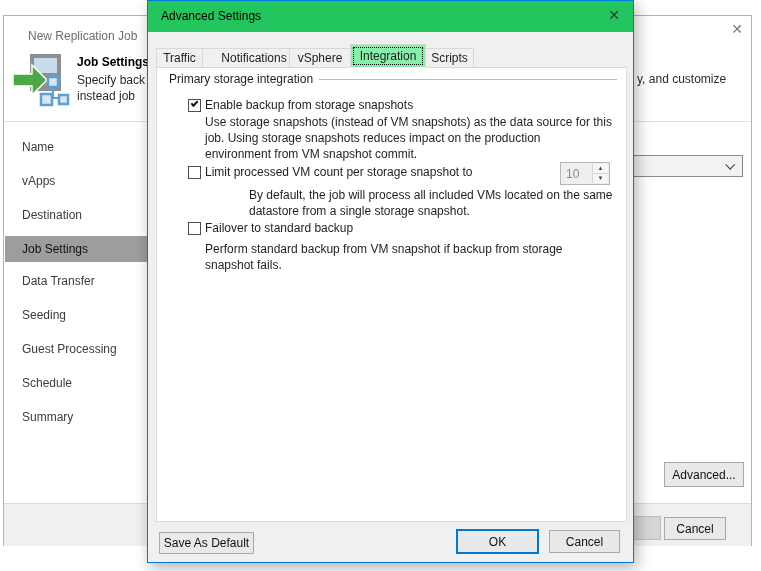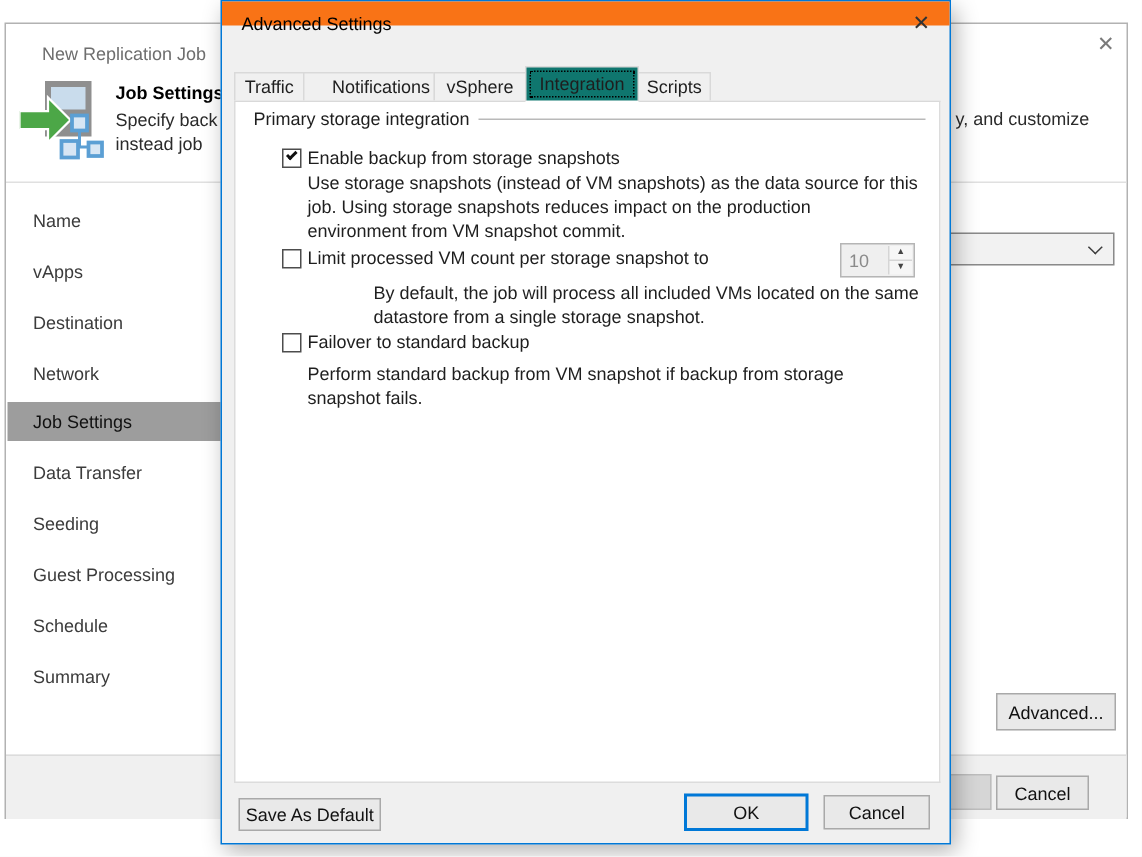--- a/index.html
+++ b/index.html
@@ -40,30 +40,30 @@
   .btn-advanced { position:absolute; left:660px; top:446px; width:80px; height:25px; }
   .footer-band { position:absolute; left:0; top:487px; width:100%; height:43px;
     background:#f0f0f0; border-top:1px solid #dcdcdc; }
   .btn-partial { position:absolute; left:585px; top:12px; width:72px; height:24px;
     background:#d6d6d6; border:1px solid #bdbdbd; }
   .btn-bg-cancel { position:absolute; left:660px; top:13px; width:62px; height:23px; }
 
   
   .dialog { position:absolute; left:147px; top:0; width:487px; height:563px;
     background:#f0f0f0; border:1px solid #0078d7; box-shadow:3px 5px 14px rgba(0,0,0,.3); }
-  .dlg-titlebar { position:absolute; left:0; top:0; width:100%; height:16px; background:#f97316; }
+  .dlg-titlebar { position:absolute; left:0; top:0; width:100%; height:31px; background:#22c55e; }
   .dlg-title { position:absolute; left:13px; top:8px; color:#000; }
   .dlg-close { position:absolute; right:13px; top:6px; font-size:14px; color:#333; cursor:default; }
 
   .tabs { position:absolute; left:8px; top:46px; height:21px; display:flex; align-items:flex-end; }
   .tab { height:20px; line-height:19px; text-align:center; background:#f0f0f0;
     border:1px solid #d9d9d9; border-bottom:none; margin-right:-1px; color:#1e1e1e; cursor:default; }
   .tab.t0{width:47px;} .tab.t1{width:88px;padding-left:16px;} .tab.t2{width:62px;}
   .tab.t3{width:76px;} .tab.t4{width:49px;}
-  .tab.active { background:#0f766e; height:24px; line-height:22px; position:relative; z-index:3;
+  .tab.active { background:#86efac; height:24px; line-height:22px; position:relative; z-index:3;
     border:1px solid #d9d9d9; border-bottom:1px solid #fff; outline:1px dotted #000; outline-offset:-4px; }
 
   .pane { position:absolute; left:8px; top:66px; width:471px; height:455px;
     background:#fff; border:1px solid #dcdcdc; border-top:1px solid #d9d9d9; z-index:2; }
 
   .group-hdr { position:absolute; left:12px; top:4px; right:9px; display:flex; align-items:center;justify-content:center; }
   .group-title { white-space:nowrap; padding-right:6px; color:#1e1e1e; }
   .group-line { flex:1; height:1px; background:#b9b9b9; }
 
   .cb-box { position:absolute; width:13px; height:13px; background:#fff;
@@ -118,21 +118,20 @@
     <div class="hdr-step-title">Job Settings</div>
     <div class="hdr-desc-1">Specify back</div>
     <div class="hdr-desc-2">instead job</div>
     <div class="hdr-desc-r">y, and customize</div>
     <div class="hdr-sep"></div>
 
     <nav class="sidebar">
       <div class="step">Name</div>
       <div class="step">vApps</div>
       <div class="step">Destination</div>
-      <div class="step">Network</div>
       <div class="step selected">Job Settings</div>
       <div class="step">Data Transfer</div>
       <div class="step">Seeding</div>
       <div class="step">Guest Processing</div>
       <div class="step">Schedule</div>
       <div class="step">Summary</div>
     </nav>
 
     <div class="combo">
       <span class="combo-chevron"></span>

